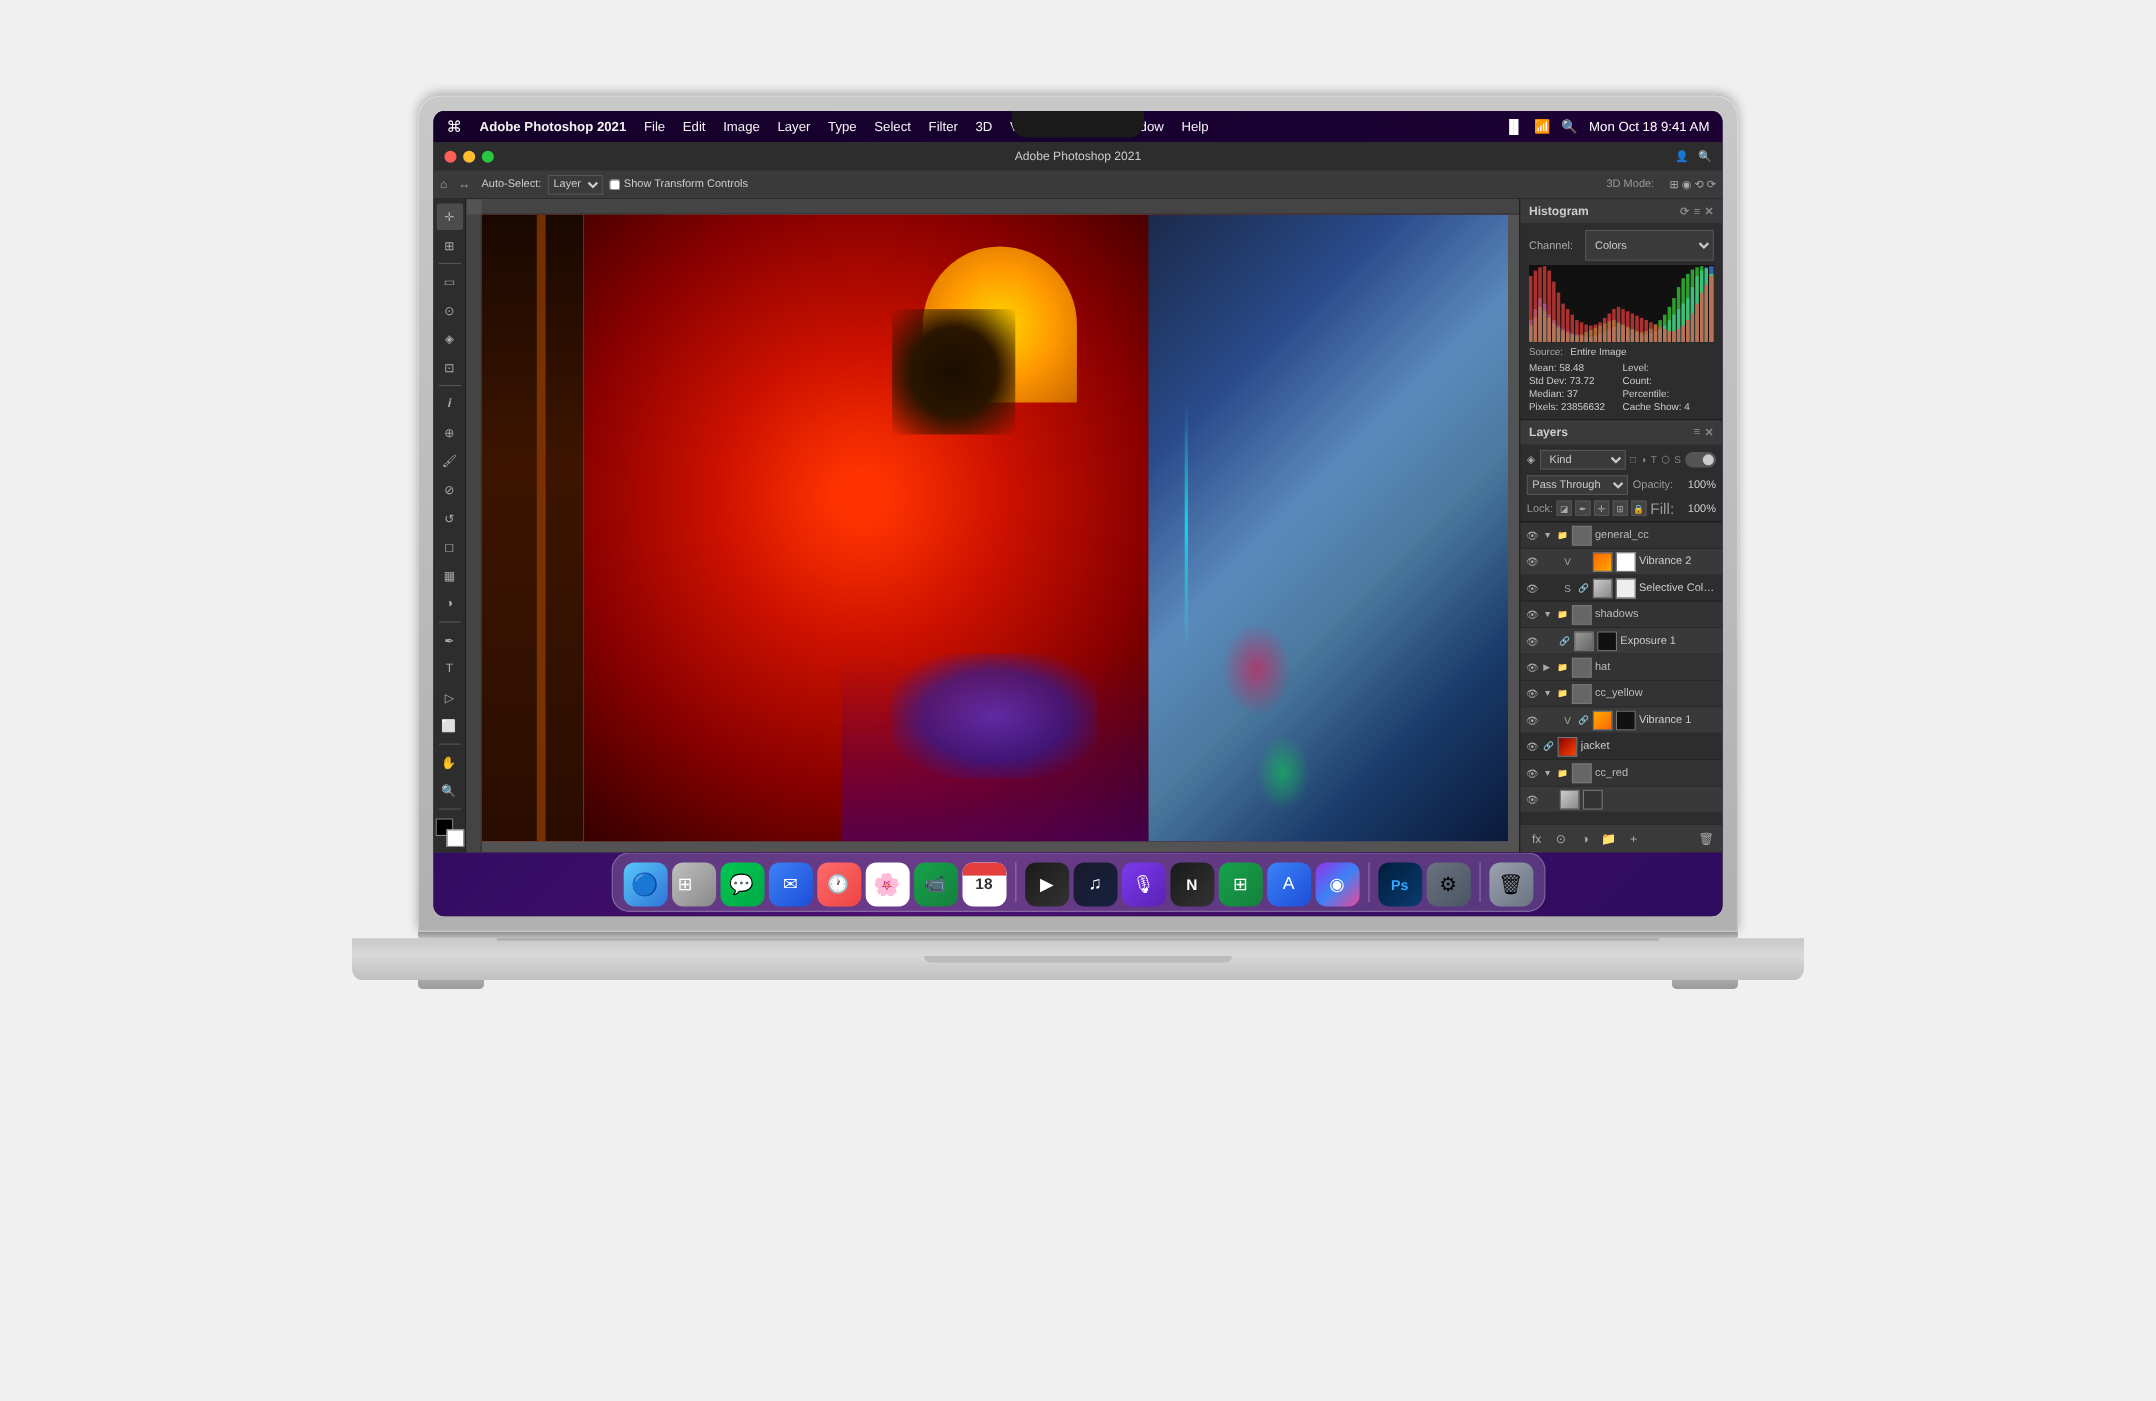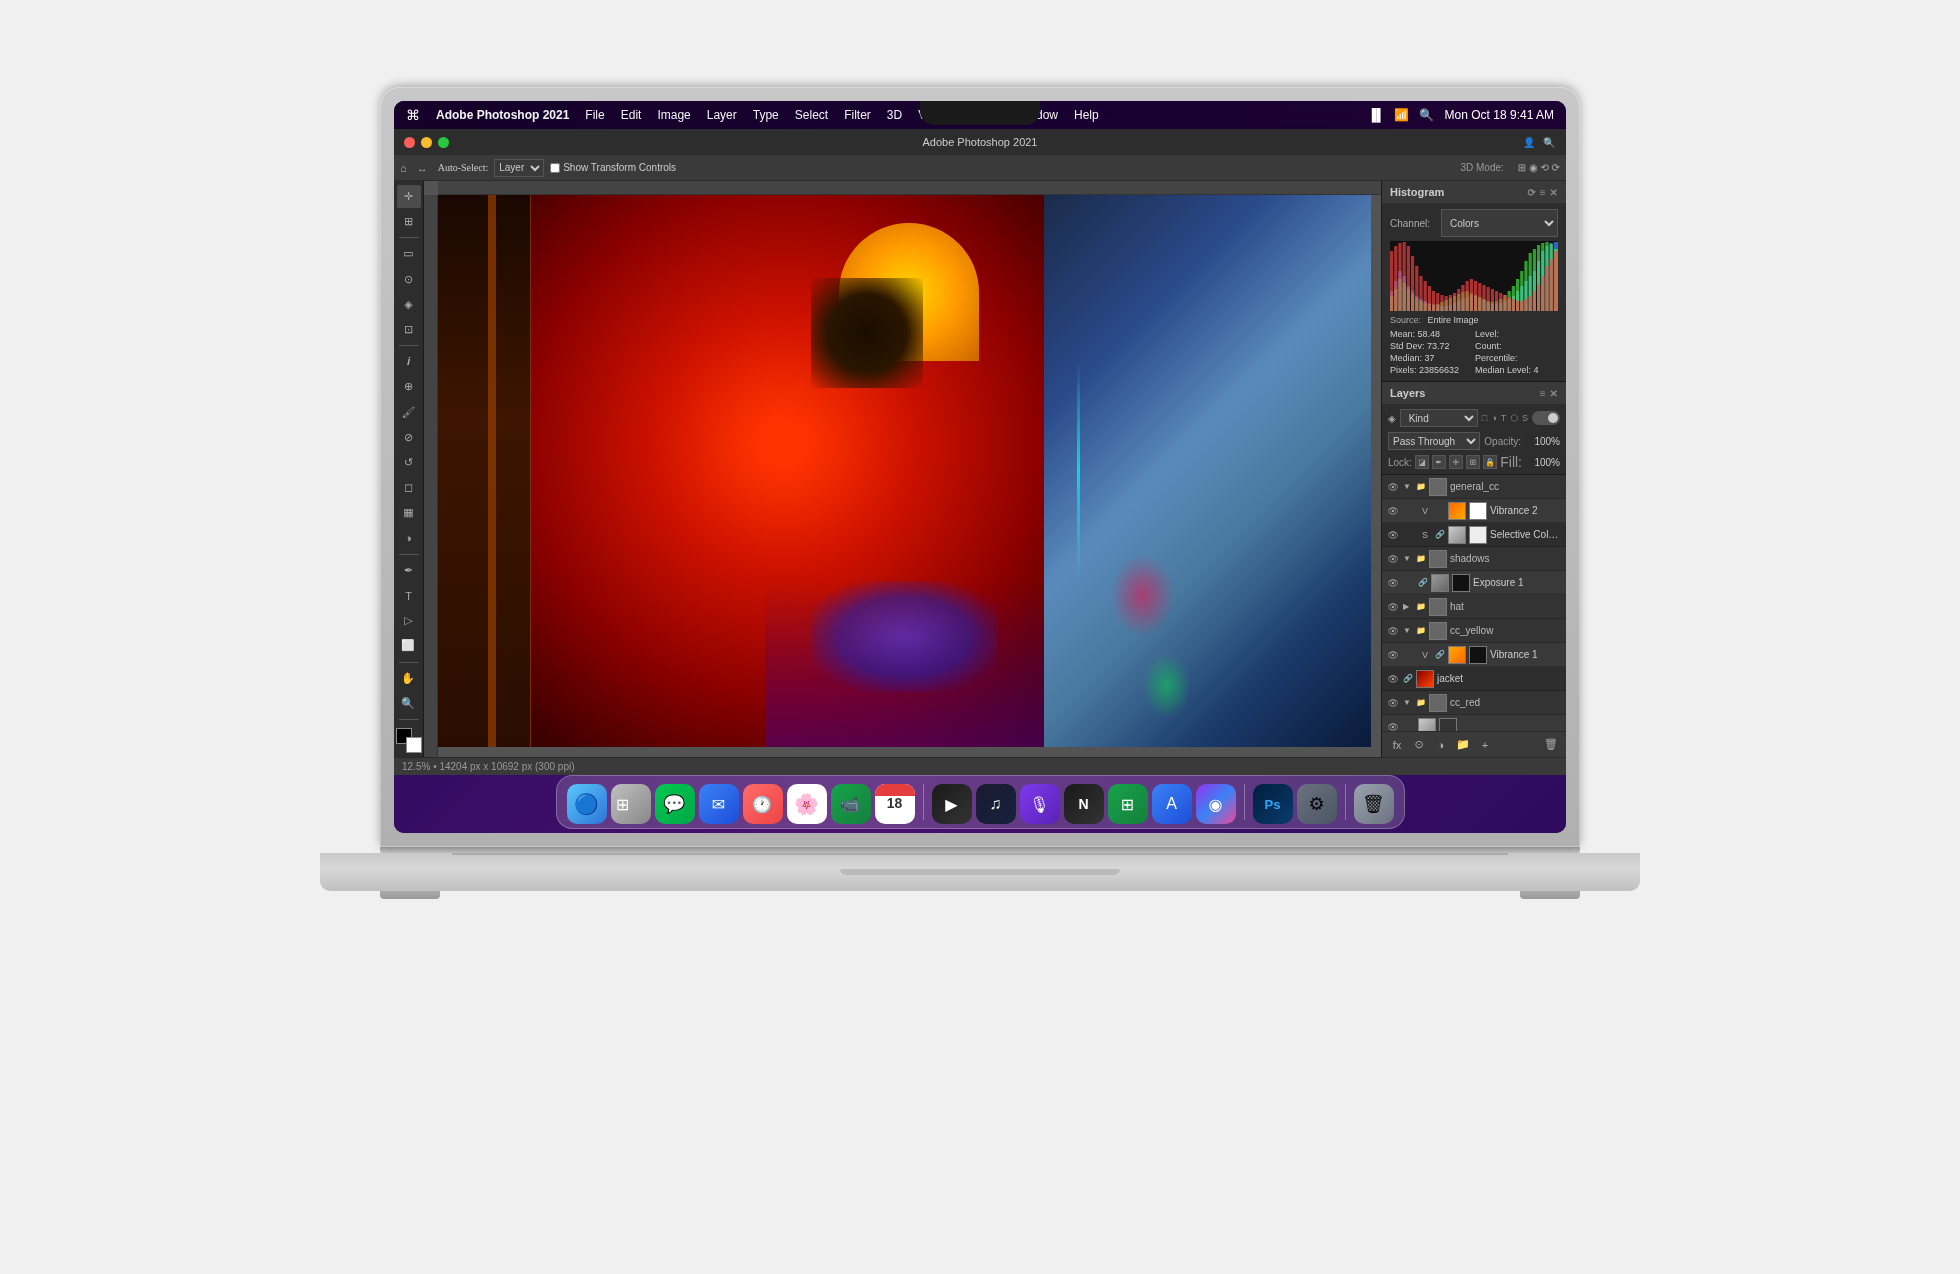--- a/index.html
+++ b/index.html
@@ -712,21 +712,20 @@
       width: 60px;
       height: 8px;
       background: linear-gradient(180deg, #aaa 0%, #999 100%);
       border-radius: 0 0 4px 4px;
     }
 
     
     .toolbar-text {
       color: #ccc;
       font-size: 10px;
-      font-family: Liberation Serif, serif;
     }
 
     .toolbar-select {
       background: #3a3a3a;
       border: 1px solid #555;
       color: #ccc;
       font-size: 10px;
       height: 18px;
     }
 
@@ -1094,21 +1093,21 @@
                       <span>37</span>
                     </div>
                     <div class="hist-stat">
                       <span>Percentile:</span>
                     </div>
                     <div class="hist-stat">
                       <span>Pixels:</span>
                       <span>23856632</span>
                     </div>
                     <div class="hist-stat">
-                      <span>Median Level:</span>
+                      <span>Cache Show:</span>
                       <span>4</span>
                     </div>
                   </div>
                 </div>
               </div>
 
               <div class="layers-panel">
                 <div class="layers-header">
                   <span>Layers</span>
                   <div style="margin-left:auto;display:flex;gap:4px;">
@@ -1261,23 +1260,20 @@
                   <button class="layers-footer-btn" title="New Fill/Adjustment Layer">◑</button>
                   <button class="layers-footer-btn" title="New Group">📁</button>
                   <button class="layers-footer-btn" title="New Layer">+</button>
                   <button class="layers-footer-btn" title="Delete Layer" style="margin-left:auto;">🗑</button>
                 </div>
               </div>
 
             </div>
           </div>
 
-          <div class="ps-status-bar">
-            <span>12.5%  •  14204 px x 10692 px (300 ppi)</span>
-          </div>
         </div>
 
         <div class="macos-dock-area">
           <div class="dock">
 
             <div class="dock-icon finder-icon">
               <span style="font-size:20px;">🔵</span>
             </div>
 
             <div class="dock-icon" style="background:linear-gradient(135deg,#c0c0c0,#888);">

